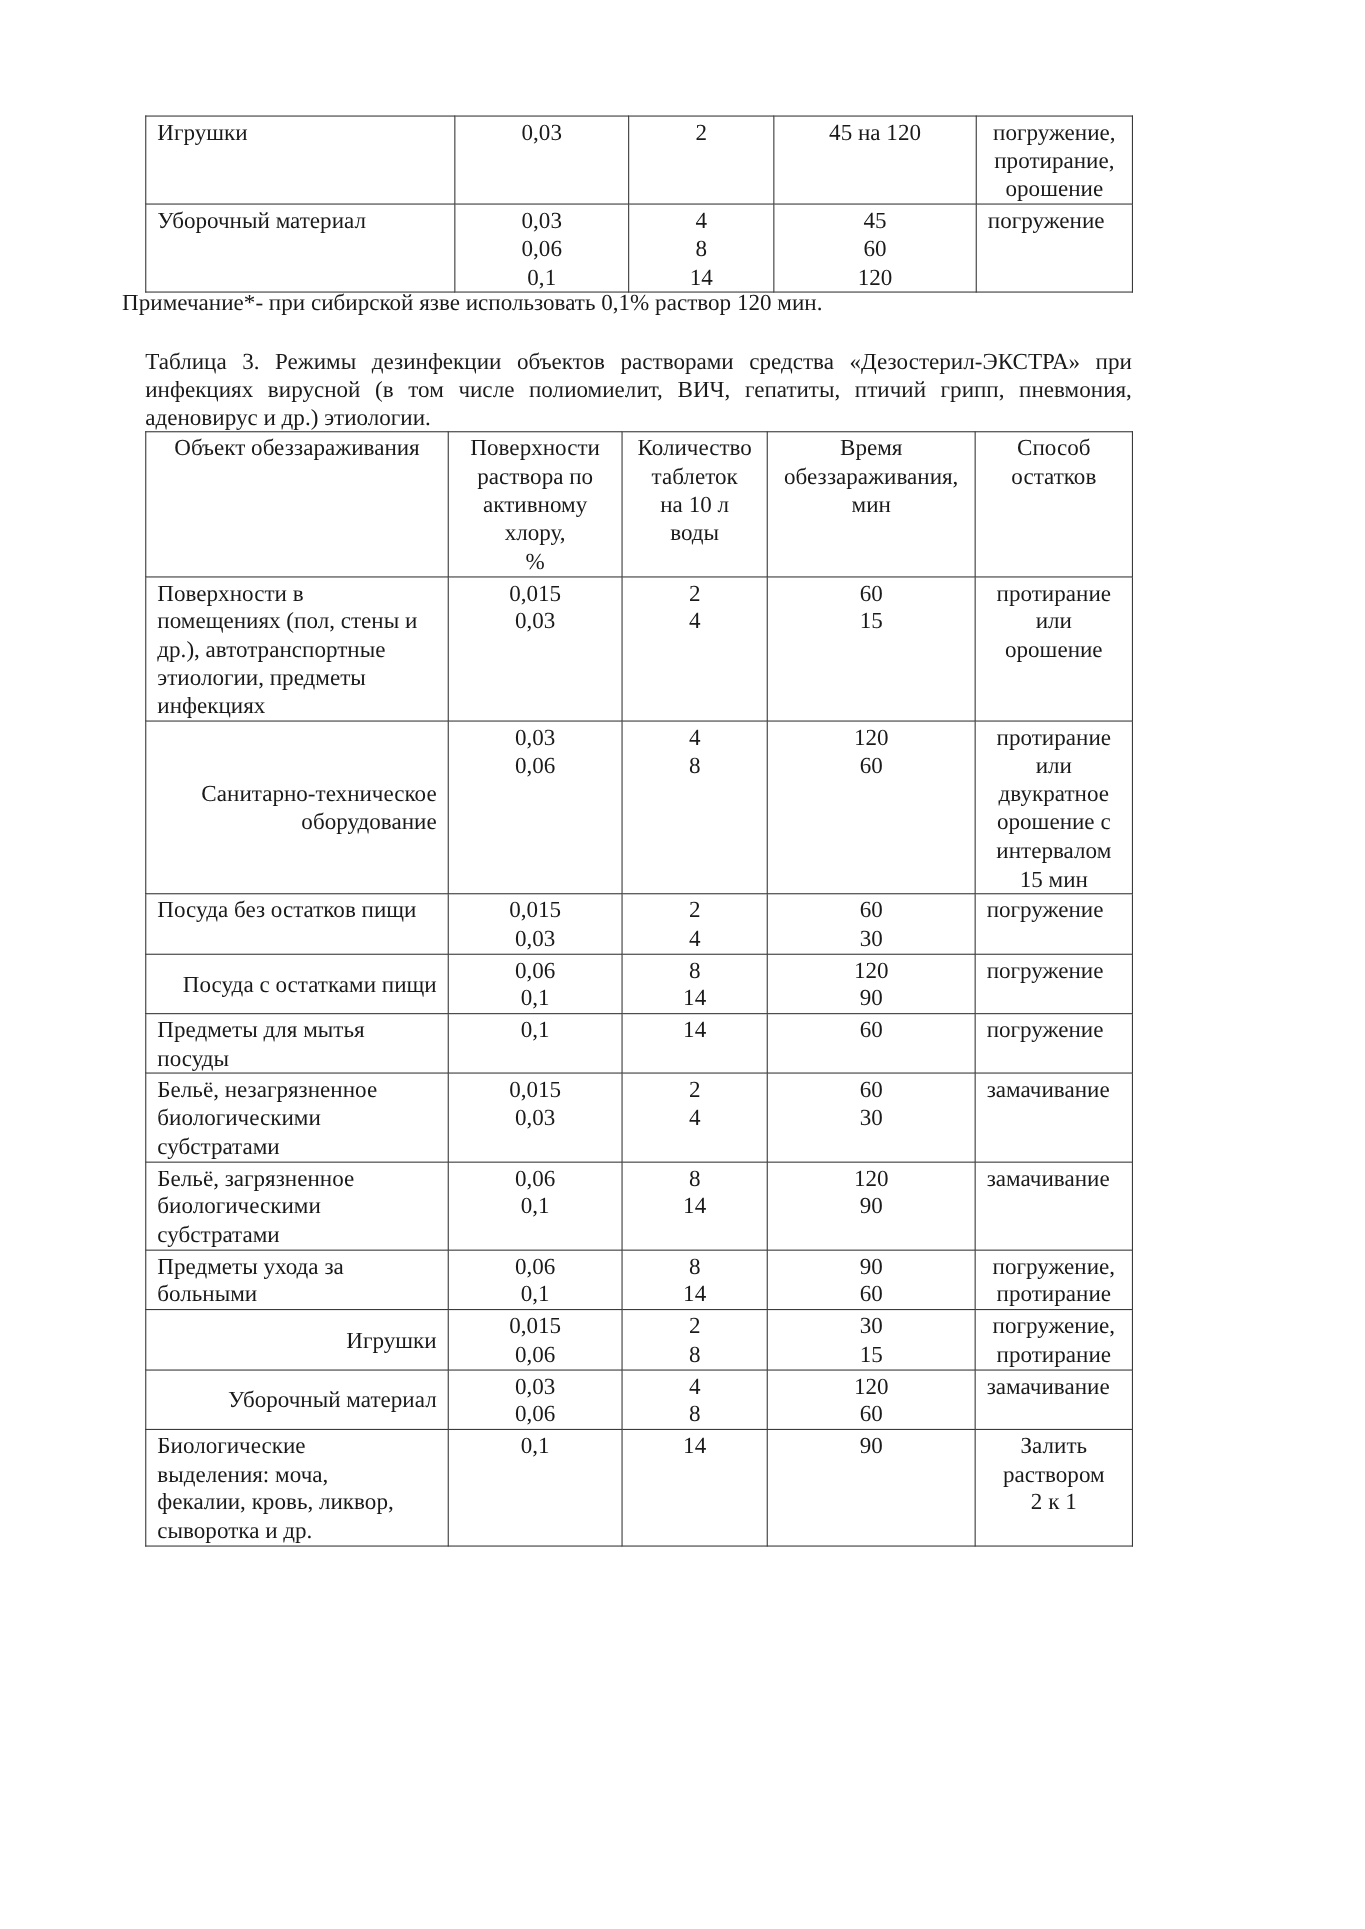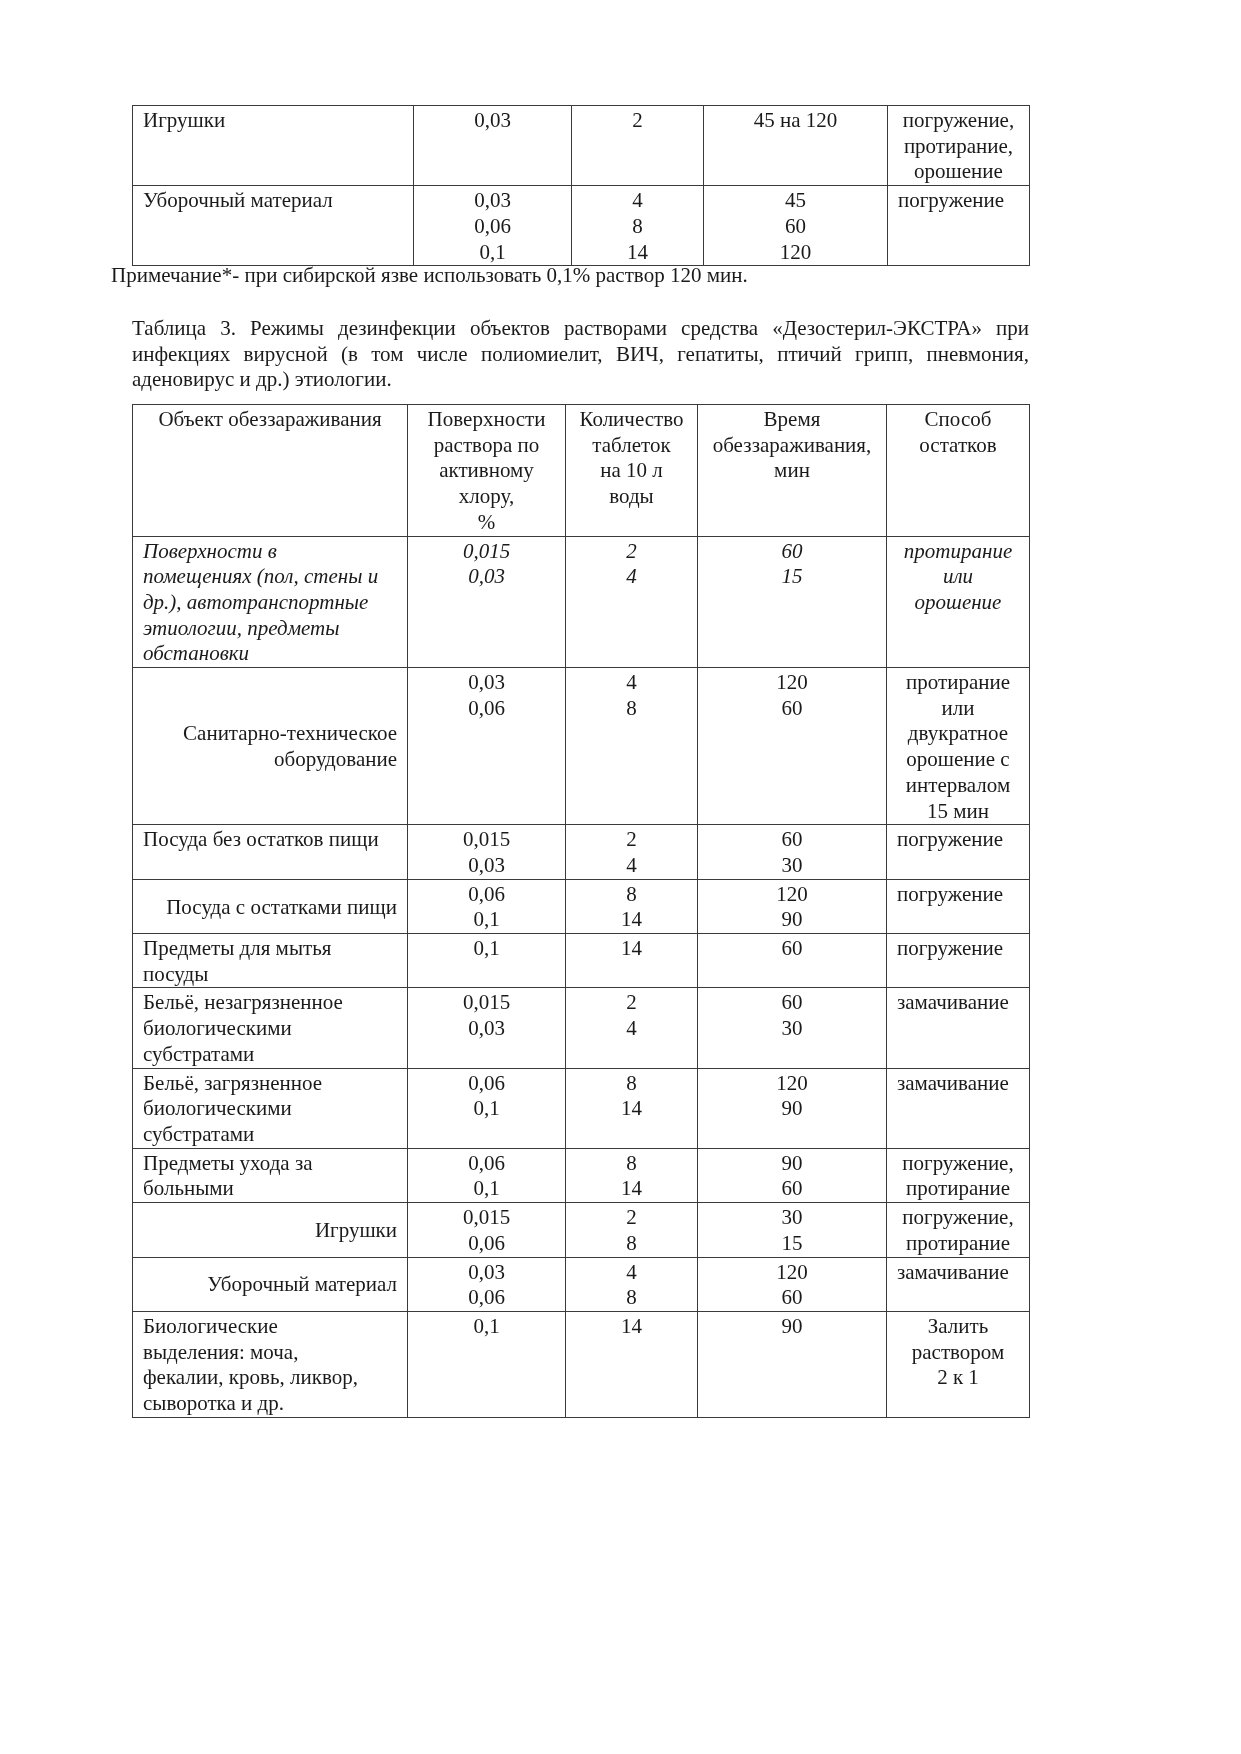--- a/index.html
+++ b/index.html
@@ -11,21 +11,21 @@
     line-height: 25.7px;
   }
   table { border-collapse: collapse; table-layout: fixed; position: absolute; }
   td { border: 1.5px solid #3a3a3a; vertical-align: top; padding: 2px 10px 0 10px; }
   .c { text-align: center; }
   .l { text-align: left; }
   .line { display: block; white-space: nowrap; }
   #t2 { left: 132px; top: 105px; width: 897px; }
   #note { position: absolute; left: 111px; top: 263px; white-space: nowrap; }
   #caption { position: absolute; left: 132px; top: 316px; width: 897px; text-align: justify; }
-  #t3 { left: 132px; top: 392px; width: 897px; margin-top: 12px; }
+  #t3 { left: 132px; top: 392px; width: 897px; }
   .vmid { vertical-align: middle; text-align: right; }
 </style>
 </head>
 <body>
 
 <table id="t2">
   <colgroup>
     <col style="width:281px">
       <col style="width:158px">
       <col style="width:132px">
@@ -113,27 +113,27 @@
           <span class="line">обеззараживания,</span>
           <span class="line">мин</span>
         </td>
       <td class="c">
           <span class="line">Способ</span>
           <span class="line">остатков</span>
         </td>
     </tr>
   </thead>
   <tbody id="t3-body">
-      <tr style="height: 130px; font-style: italic;">
+      <tr style="height: 130px;">
         <td class="l">
           <span class="line">Поверхности в</span>
           <span class="line">помещениях (пол, стены и</span>
           <span class="line">др.), автотранспортные</span>
           <span class="line">этиологии, предметы</span>
-          <span class="line">обстановки</span>
+          <span class="line">инфекциях</span>
         </td>
         <td class="c">
           <span class="line">0,015</span>
           <span class="line">0,03</span>
         </td>
         <td class="c">
           <span class="line">2</span>
           <span class="line">4</span>
         </td>
         <td class="c">

